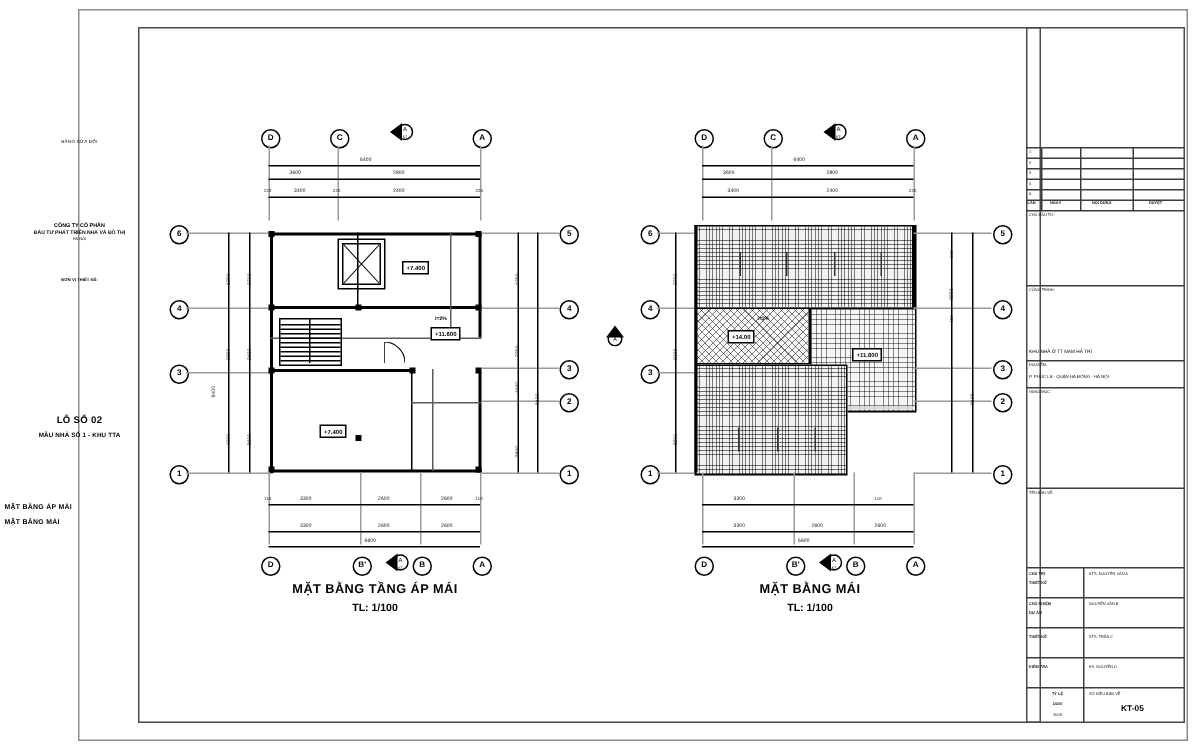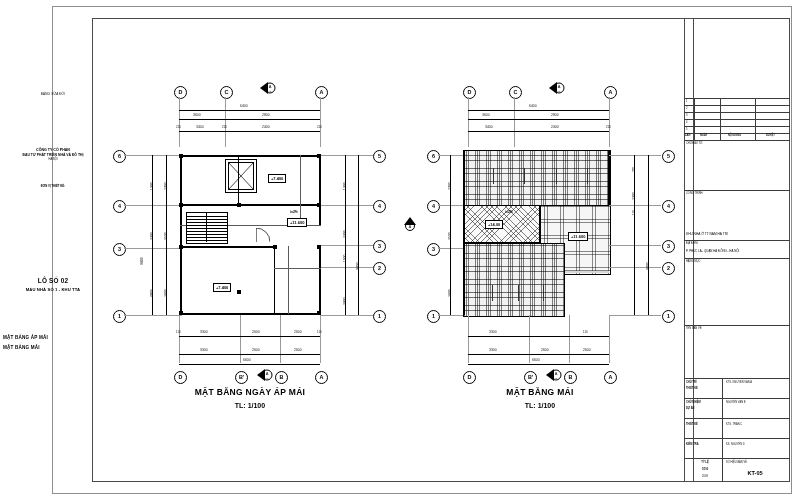--- a/index.html
+++ b/index.html
@@ -254,21 +254,21 @@
 
     <div class="secmark" style="left:255px;top:367px;">
       <svg width="20" height="16" viewBox="0 0 20 16">
         <polygon points="2,8 10,2 10,14" fill="#000"></polygon>
         <circle cx="12" cy="8" r="5" fill="none" stroke="#000" stroke-width="1"></circle>
         <text x="12" y="7.5" font-size="4" text-anchor="middle" fill="#000" font-family="sans-serif">A</text>
         <text x="12" y="12" font-size="2.4" text-anchor="middle" fill="#000" font-family="sans-serif">KT</text>
       </svg>
     </div>
 
-    <div class="ptitle" style="left:150px;top:387px;width:200px;">MẶT BẰNG NGÀY ÁP MÁI</div>
+    <div class="ptitle" style="left:150px;top:387px;width:200px;">MẶT BẰNG TẦNG ÁP MÁI</div>
     <div class="pscale" style="left:150px;top:402px;width:200px;">TL: 1/100</div>
   </div>
 
   <div>
 
     <div class="bub" style="left:463px;top:86px;">D</div>
     <div class="bub" style="left:509px;top:86px;">C</div>
     <div class="bub" style="left:604px;top:86px;">A</div>
 
     <div class="ln vln vthin" style="left:468px;top:97px;height:50px;"></div>

